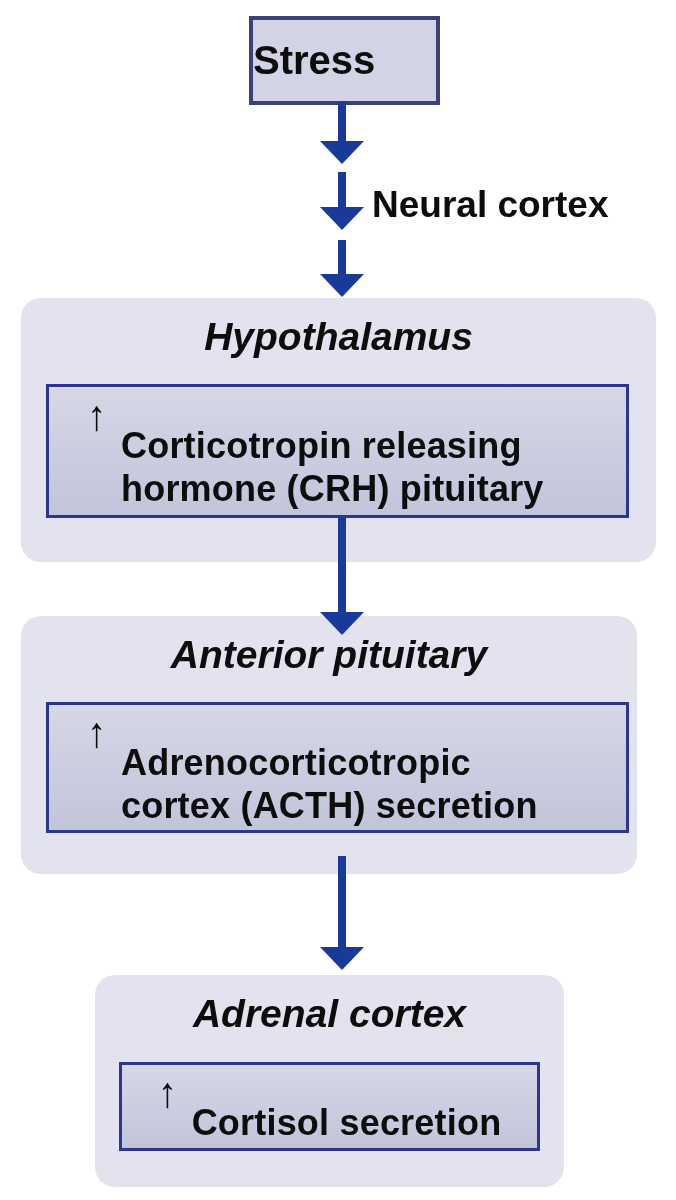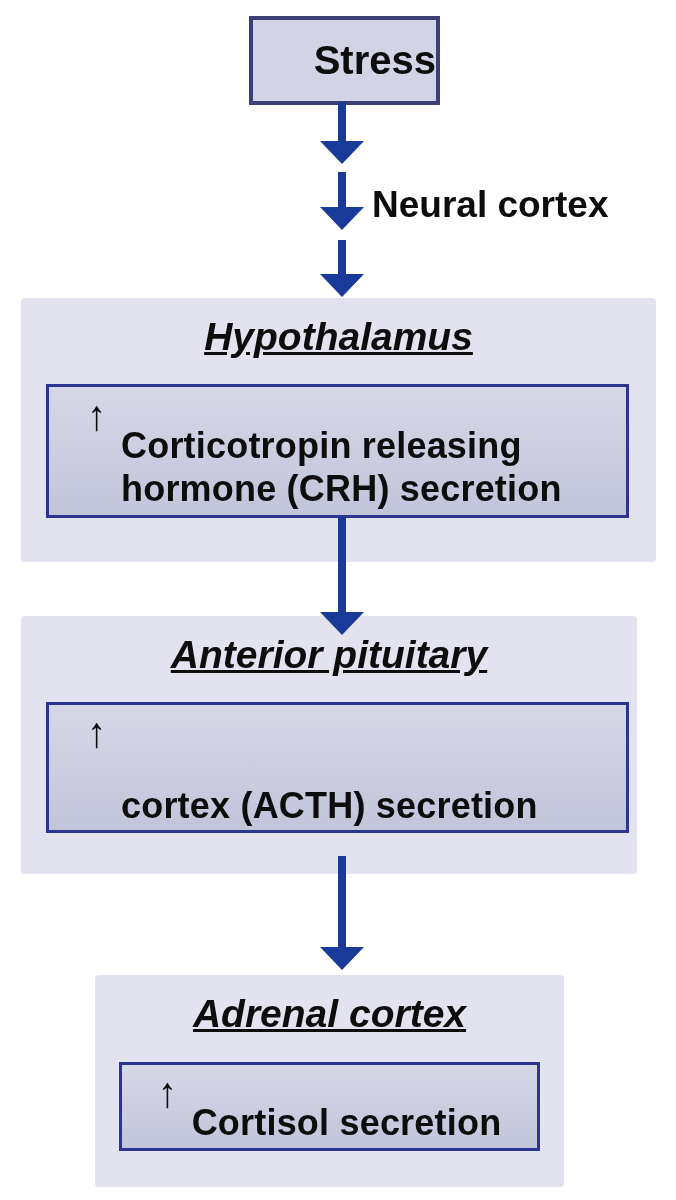--- a/index.html
+++ b/index.html
@@ -24,21 +24,21 @@
   }
 
   
   .stress-box {
     position: absolute;
     left: 249px; top: 16px;
     width: 191px; height: 89px;
     box-sizing: border-box;
     background: var(--stress-fill);
     border: 4px solid var(--stress-border);
-    display: flex; align-items: center; justify-content: flex-end;
+    display: flex; align-items: center; justify-content: flex-start;
     font-size: 40px; font-weight: bold;
   }
 
   
   .aline {
     position: absolute;
     width: 8px;
     background: var(--arrow-blue);
   }
   .ahead {
@@ -55,22 +55,21 @@
     left: 372px; top: 182px;
     font-size: 37px; font-weight: bold;
     line-height: 46px;
     white-space: nowrap;
   }
 
   
   .container {
     position: absolute;
     background: var(--container-fill);
-    border-radius: 4px;
-    text-decoration: underline;
+    border-radius: 20px;
   }
   .c-hypothalamus { left: 21px;  top: 298px; width: 635px; height: 264px; }
   .c-anterior     { left: 21px;  top: 616px; width: 616px; height: 258px; }
   .c-adrenal      { left: 95px; top: 975px; width: 469px; height: 212px; }
 
   .node-title {
     margin-top: 16px;
     text-align: center;
     font-size: 39px;
     font-weight: bold;
@@ -130,34 +129,34 @@
   <div class="neural-label">Neural cortex</div>
 
   <div class="aline arrow-z" style="left:338px; top:240px; height:34px;"></div>
   <div class="ahead arrow-z" style="left:320px; top:274px;"></div>
 
   <div class="container c-hypothalamus">
     <div class="node-title">Hypothalamus</div>
     <div class="inner i-crh">
       <div class="content-row">
         <span class="up-arrow">↑</span>
-        <span class="body-text"><span>Corticotropin releasing</span><br><span>hormone (CRH) secretion</span></span>
+        <span class="body-text"><span>Corticotropin releasing</span><br><span>hormone (CRH) pituitary</span></span>
       </div>
     </div>
   </div>
 
   <div class="aline arrow-z" style="left:338px; top:517px; height:95px;"></div>
   <div class="ahead arrow-z" style="left:320px; top:612px;"></div>
 
   <div class="container c-anterior">
     <div class="node-title">Anterior pituitary</div>
     <div class="inner i-acth">
       <div class="content-row">
         <span class="up-arrow">↑</span>
-        <span class="body-text"><br><span>cortex (ACTH) secretion</span></span>
+        <span class="body-text"><span>Adrenocorticotropic</span><br><span>cortex (ACTH) secretion</span></span>
       </div>
     </div>
   </div>
 
   <div class="aline arrow-z" style="left:338px; top:856px; height:91px;"></div>
   <div class="ahead arrow-z" style="left:320px; top:947px;"></div>
 
   <div class="container c-adrenal">
     <div class="node-title">Adrenal cortex</div>
     <div class="inner i-cortisol">

